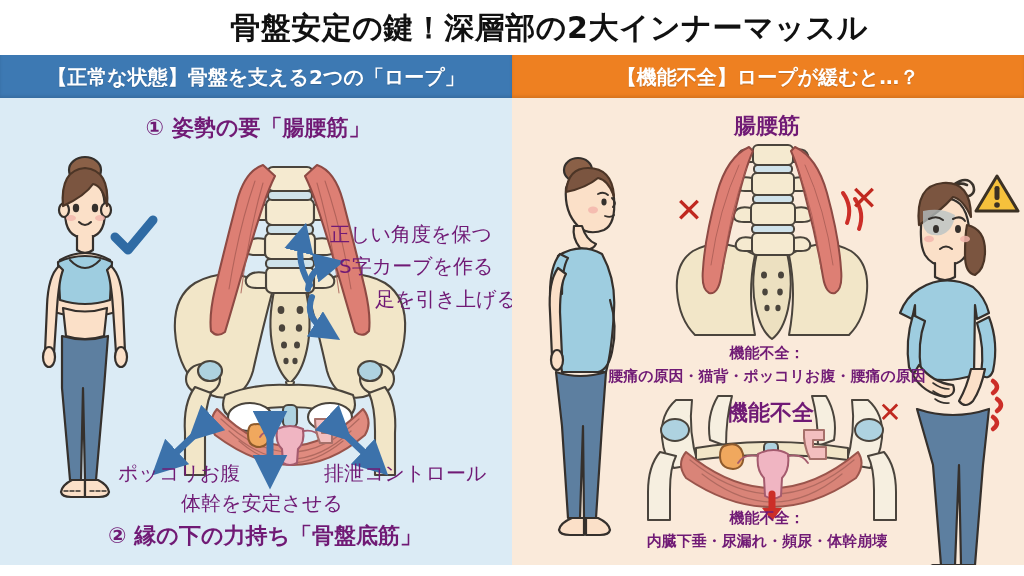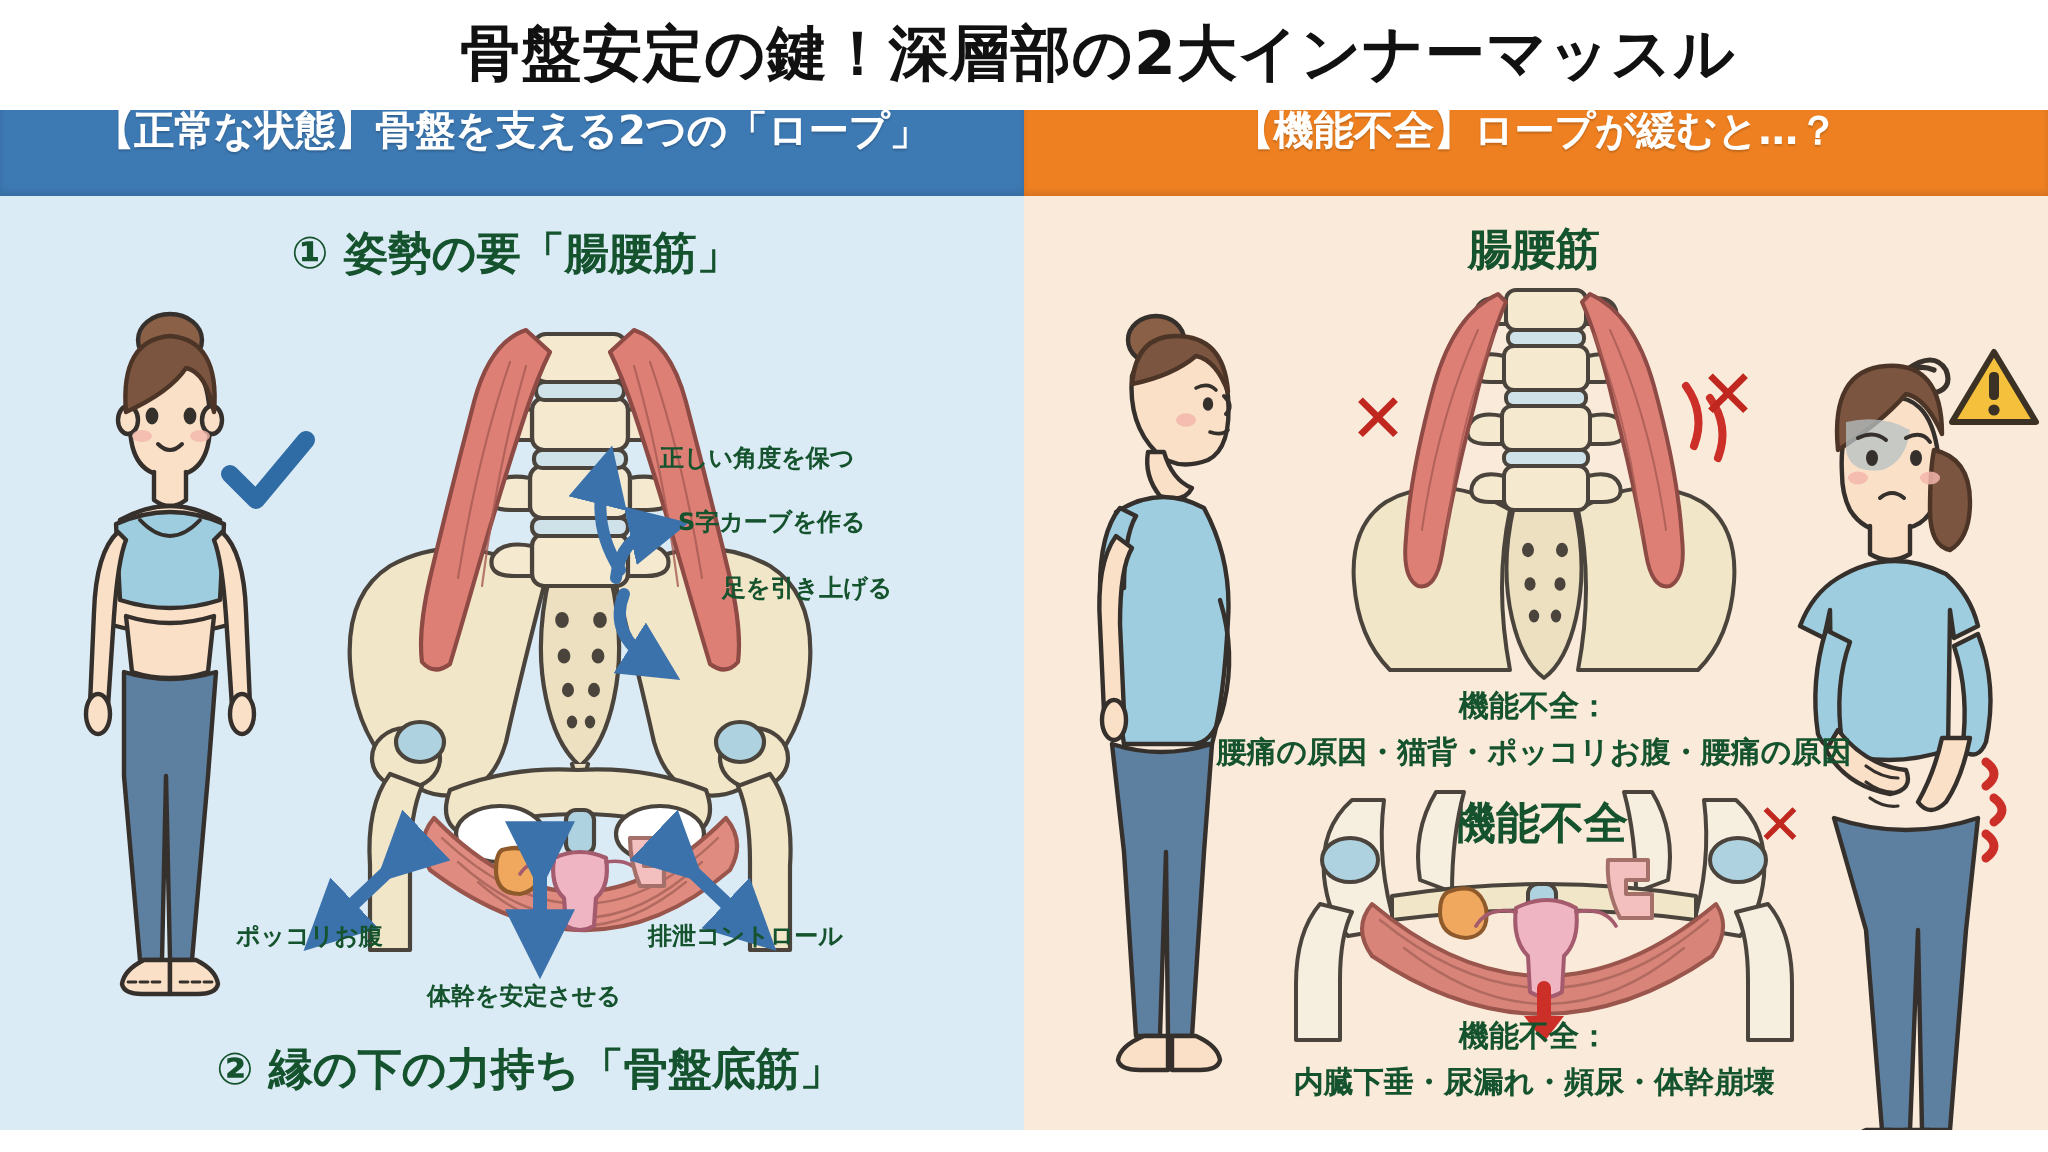--- a/index.html
+++ b/index.html
@@ -20,34 +20,34 @@
     white-space:nowrap;line-height:1;
   }
 
   
   .panel{position:absolute;top:55px;height:510px;overflow:hidden;}
   .panel-left{left:0;width:512px;background:#dbebf5;}
   .panel-right{left:512px;width:512px;background:#faeada;}
 
   .banner{
     position:absolute;left:0;top:0;width:100%;height:43px;
-    display:flex;justify-content:center;
+    display:flex;align-items:center;justify-content:center;
     box-shadow:inset 0 -2px 3px rgba(0,0,0,.10);
   }
   .banner-left{background:#3d79b3;}
   .banner-right{background:#ee8021;}
   .banner-text{
     font-size:20px;font-weight:bold;color:#ffffff;white-space:nowrap;
     line-height:1;text-shadow:0 1px 1px rgba(0,0,0,.18);
   }
 
   
-  .txt{position:absolute;white-space:nowrap;color:#14532d;line-height:1.15;}
+  .txt{position:absolute;white-space:nowrap;color:#701a75;line-height:1.15;}
   .heading{font-size:22px;font-weight:bold;}
-  .sublabel{font-size:12px;font-weight:bold;}
+  .sublabel{font-size:20px;font-weight:normal;}
   .caption{font-size:15px;font-weight:bold;text-align:center;}
   .center{transform:translateX(-50%);}
 
   
   .art{position:absolute;}
   svg{display:block;overflow:visible;}
 
   .xmark{position:absolute;font-size:34px;font-weight:bold;color:#c0281f;
          line-height:1;transform:translate(-50%,-50%);
          font-family:"DejaVu Sans",sans-serif;}
@@ -217,21 +217,21 @@
         <defs>
           <marker id="ar1" markerWidth="5" markerHeight="5" refX="2.2" refY="2.5" orient="auto">
             <path d="M0,0 L5,2.5 L0,5 z" fill="#3c72ab"></path>
           </marker>
         </defs>
       </svg>
     </div>
 
     <div class="txt sublabel" style="left:330px;top:168px;">正しい角度を保つ</div>
     <div class="txt sublabel" style="left:339px;top:200px;">S字カーブを作る</div>
-    <div class="txt sublabel" style="left:361px;top:233px;">足を引き上げる</div>
+    <div class="txt sublabel" style="left:375px;top:233px;">足を引き上げる</div>
 
     <div class="art" style="left:140px;top:355px;">
       <svg width="260" height="110" viewBox="0 0 260 110">
         <defs>
           <marker id="ar2" markerWidth="5" markerHeight="5" refX="2.2" refY="2.5" orient="auto">
             <path d="M0,0 L5,2.5 L0,5 z" fill="#3c72ab"></path>
           </marker>
         </defs>
         <g fill="none" stroke="#3c72ab" stroke-width="7" stroke-linecap="round">
 

